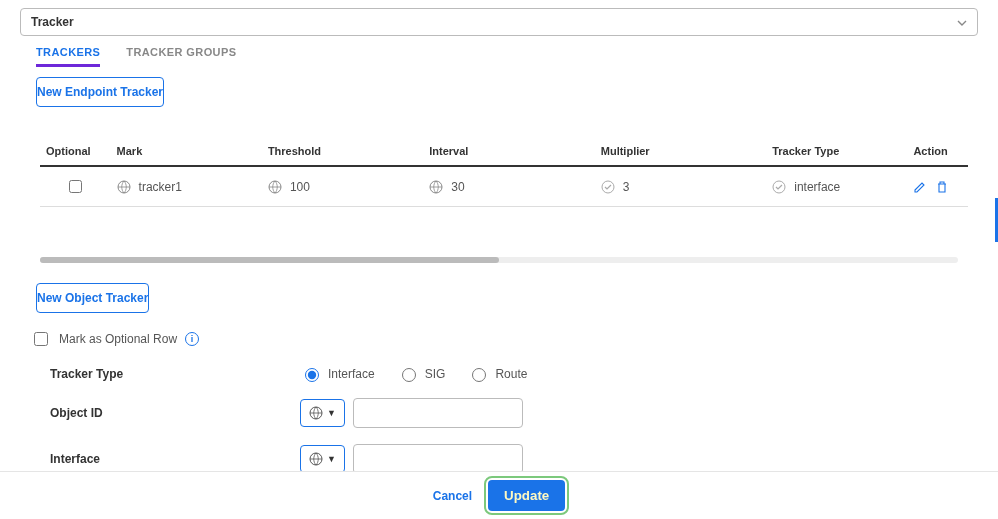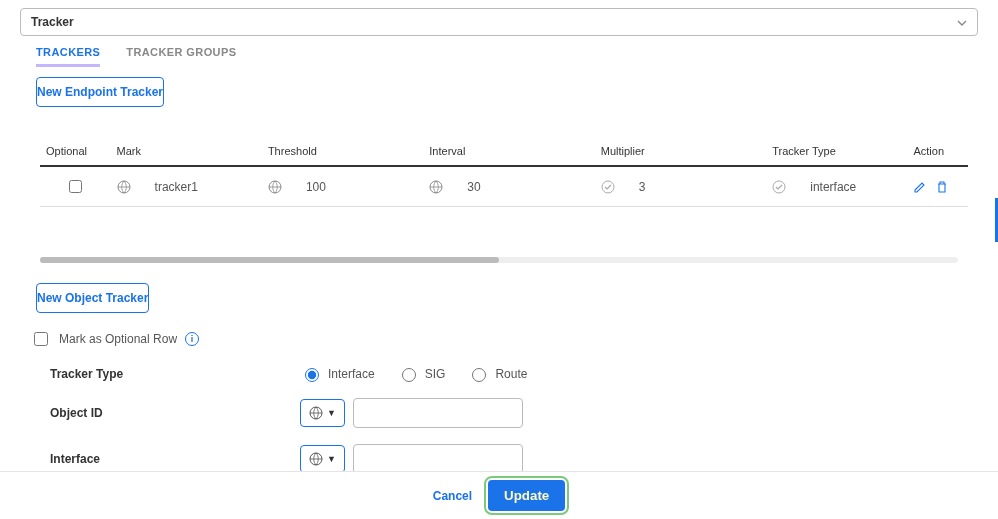--- a/index.html
+++ b/index.html
@@ -16,39 +16,39 @@
     align-items: flex-end;
     justify-content: space-between;
     cursor: pointer;
     margin-bottom: 10px;
   }
   .dropdown-label { font-weight: 600; }
   .chevron-down { color: #666; }
 
   .tabs { display: flex; gap: 26px; padding-left: 16px; margin-bottom: 10px; }
   .tab { font-size: 11px; letter-spacing: 0.4px; color: #888; padding-bottom: 6px; cursor: pointer; font-weight: 600; }
-  .tab.active { color: #1a73e8; border-bottom: 3px solid #c4b5fd; }
+  .tab.active { color: #1a73e8; border-bottom: 3px solid #6d28d9; }
 
   .outline-btn {
     border: 1px solid #1a73e8;
     color: #1a73e8;
     background: #fff;
     border-radius: 4px;
     padding: 7px 0;
     font-size: 12px;
     font-weight: 600;
     cursor: pointer;
     margin-left: 16px;
     margin-bottom: 30px;
   }
 
   .tbl { width: 928px; margin-left: 20px; border-collapse: collapse; }
-  .tbl th { text-align: left; font-size: 11px; font-weight: 400; padding: 8px 6px; border-bottom: 2px solid #333; }
+  .tbl th { text-align: left; font-size: 11px; font-weight: 700; padding: 8px 6px; border-bottom: 2px solid #333; }
   .tbl td { padding: 10px 6px; border-bottom: 1px solid #ddd; font-size: 12px; color: #555; vertical-align: middle; }
-  .cell-flex { display: flex; align-items: flex-start; gap: 24px; }
+  .cell-flex { display: flex; align-items: flex-start; gap: 8px; }
   .col-optional { width: 70px; text-align: center; }
   .col-action { width: 60px; text-align: left; }
 
   .globe-icon, .check-icon { width: 14px; height: 14px; display: inline-block; flex-shrink: 0; }
   .globe-icon svg, .check-icon svg { width: 14px; height: 14px; }
 
   .edit-icon, .trash-icon { width: 14px; height: 14px; display: inline-block; cursor: pointer; }
   .edit-icon svg, .trash-icon svg { width: 14px; height: 14px; }
   .action-icons { display: flex; gap: 8px; align-items: center; }
 

